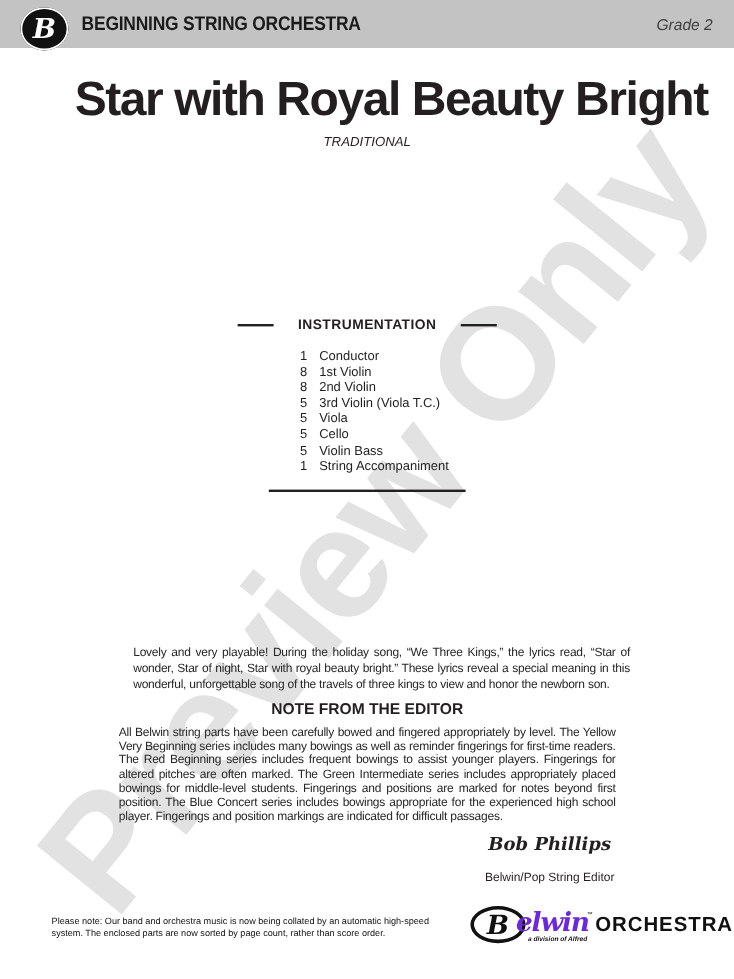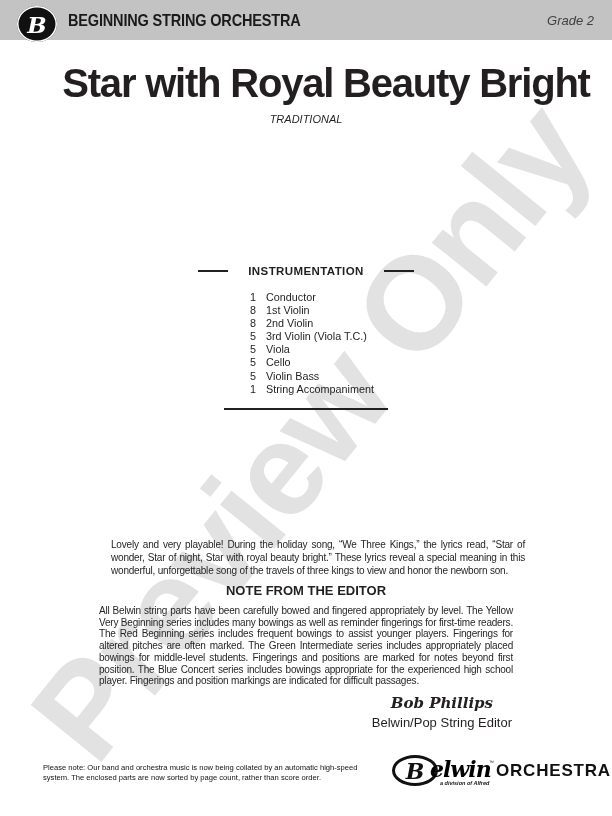--- a/index.html
+++ b/index.html
@@ -66,38 +66,38 @@
   .editor{
     position:absolute;top:605px;left:99px;width:414px;margin:0;
     font-size:10px;line-height:11.7px;letter-spacing:-0.2px;
     text-align:justify;color:#262626;
   }
   .sig-block{position:absolute;top:695px;right:100px;text-align:center;}
   .sig{
     font-family:"DejaVu Serif",serif;font-style:italic;font-weight:bold;
     font-size:15px;line-height:16px;color:#231f20;
   }
-  .sig-title{font-size:13px;color:#231f20;margin-top:4px;}
+  .sig-title{font-size:10px;color:#231f20;margin-top:15px;}
   
   .footer-note{
     position:absolute;left:43px;top:763px;width:325px;
     font-size:7.6px;line-height:1.38;color:#111;
   }
   .footer-note b{font-weight:normal;}
   .publisher{position:absolute;left:392px;top:753px;height:40px;}
   .pub-oval{
     position:absolute;left:0;top:2px;width:46px;height:31px;
     border:3px solid #111;border-radius:50%;background:#fff;
     display:flex;align-items:center;justify-content:center;box-sizing:border-box;
   }
   .pub-b{font-family:"DejaVu Serif",serif;font-style:italic;font-weight:bold;font-size:22px;line-height:1;color:#111;}
   .pub-script{
     position:absolute;left:38px;top:3px;
     font-family:"DejaVu Serif",serif;font-style:italic;font-weight:bold;
-    font-size:22px;line-height:1.2;color:#000000;letter-spacing:-1px;
+    font-size:22px;line-height:1.2;color:#6d28d9;letter-spacing:-1px;
   }
   .pub-tm{position:absolute;left:97px;top:6px;font-size:5px;color:#111;}
   .pub-word{
     position:absolute;left:104px;top:8px;
     font-size:17px;font-weight:600;letter-spacing:0.8px;color:#111;white-space:nowrap;
   }
   .pub-division{
     position:absolute;left:48px;top:27px;
     font-size:5.5px;font-style:italic;font-weight:bold;color:#111;white-space:nowrap;
   }

